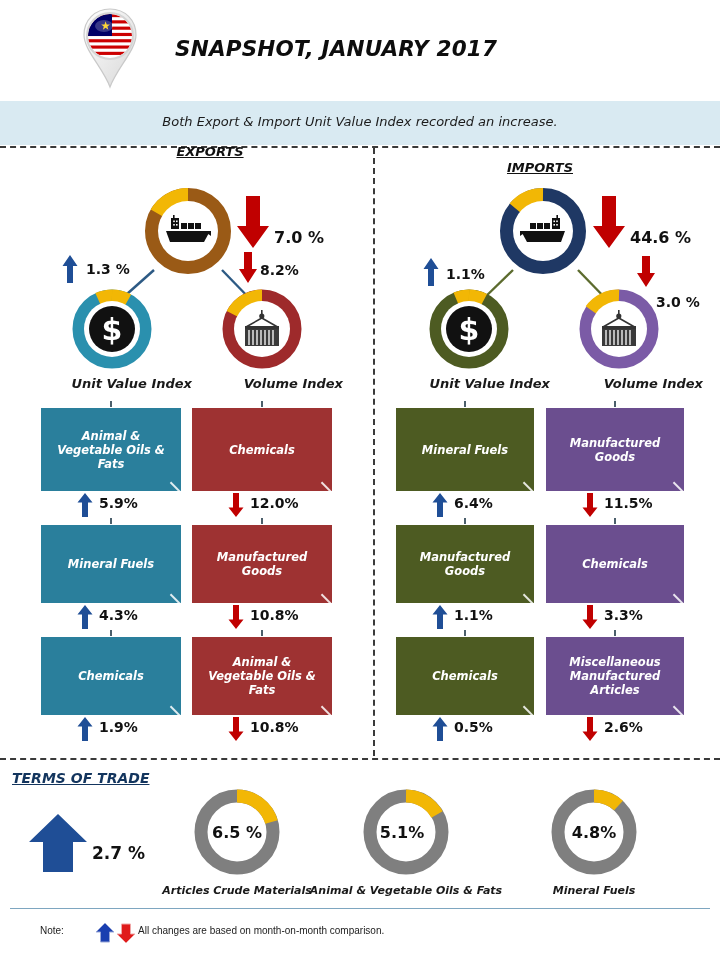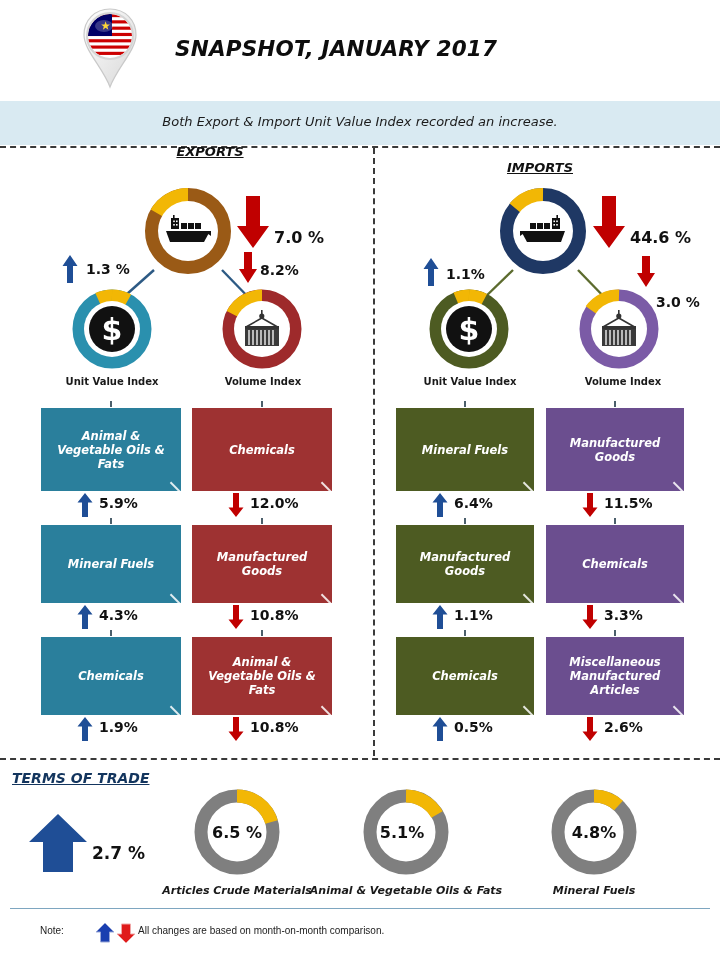--- a/index.html
+++ b/index.html
@@ -52,22 +52,22 @@
 
   
   .donut{position:absolute;border-radius:50%;}
   .donut svg{display:block;}
   .donut-core{
     position:absolute;border-radius:50%;
     display:flex;align-items:center;justify-content:center;
   }
 
   .idx-label{
-    position:absolute;text-align:center;
-    font-size:10px;font-weight:bold;color:#1a1a1a;
+    position:absolute;text-align:right;
+    font-size:13px;font-style:italic;font-weight:bold;color:#1a1a1a;
     font-family:"DejaVu Sans", sans-serif;
     white-space:nowrap;
   }
 
   
   .arrow{position:absolute;}
   .pct{
     position:absolute;font-weight:bold;color:#111;
     font-family:"DejaVu Sans", sans-serif;
     white-space:nowrap;

